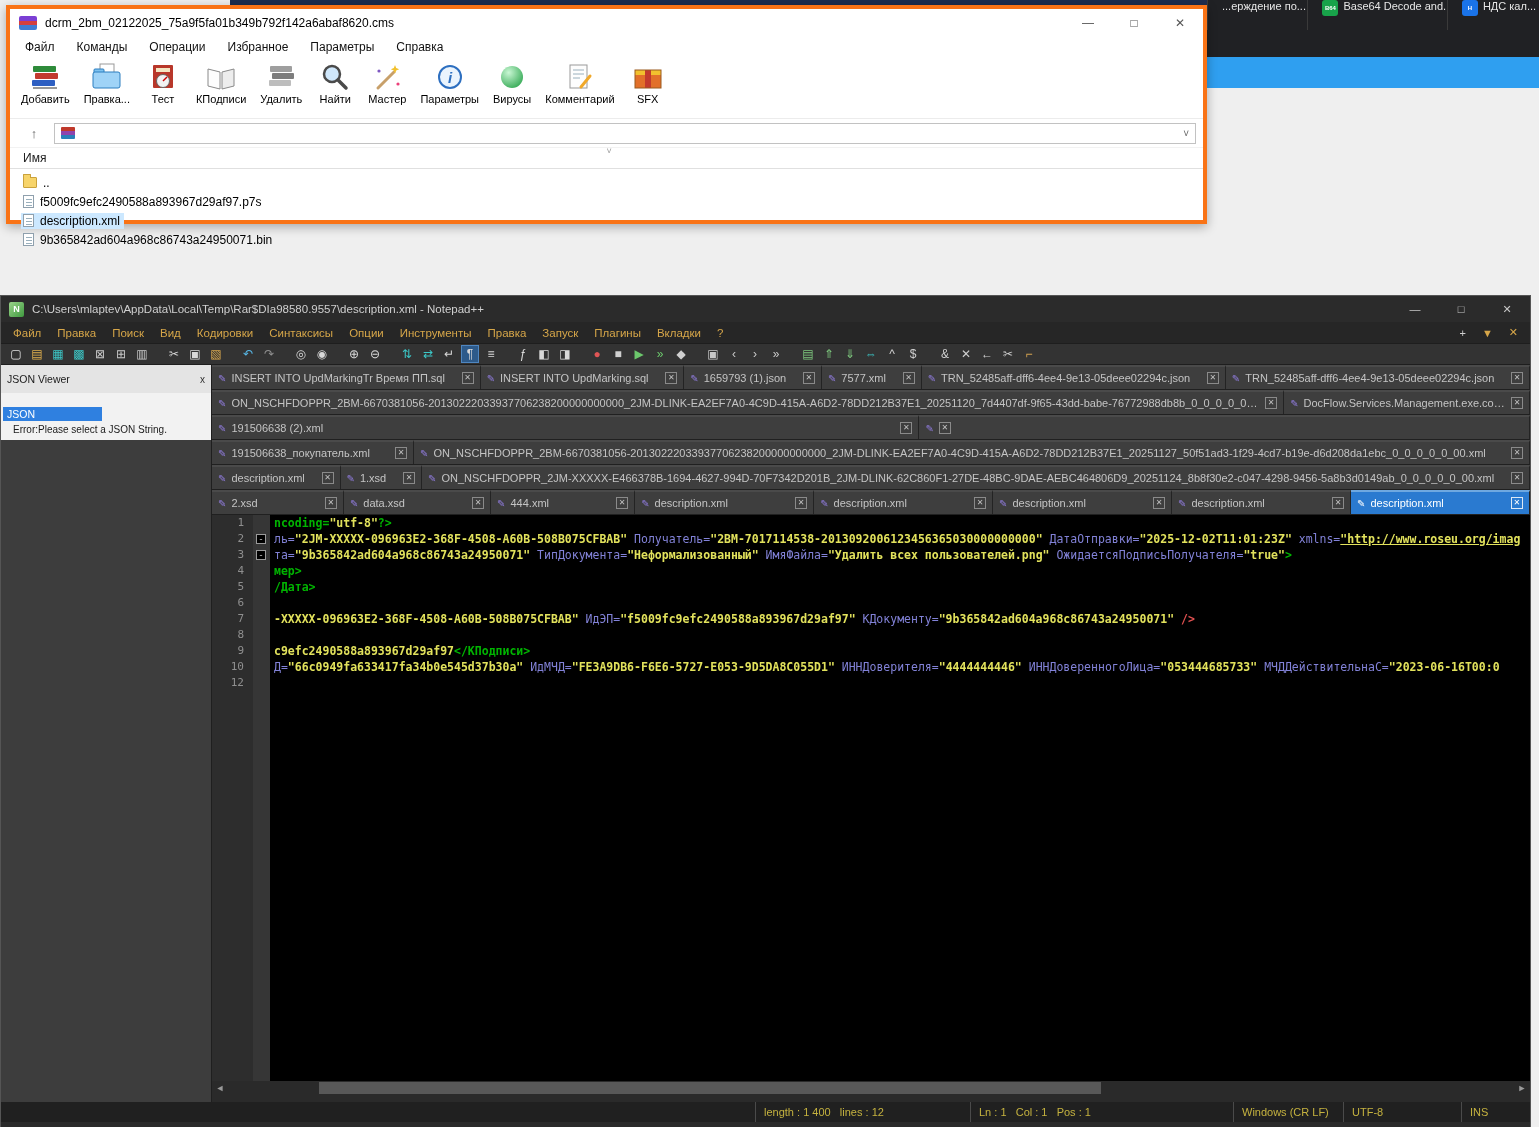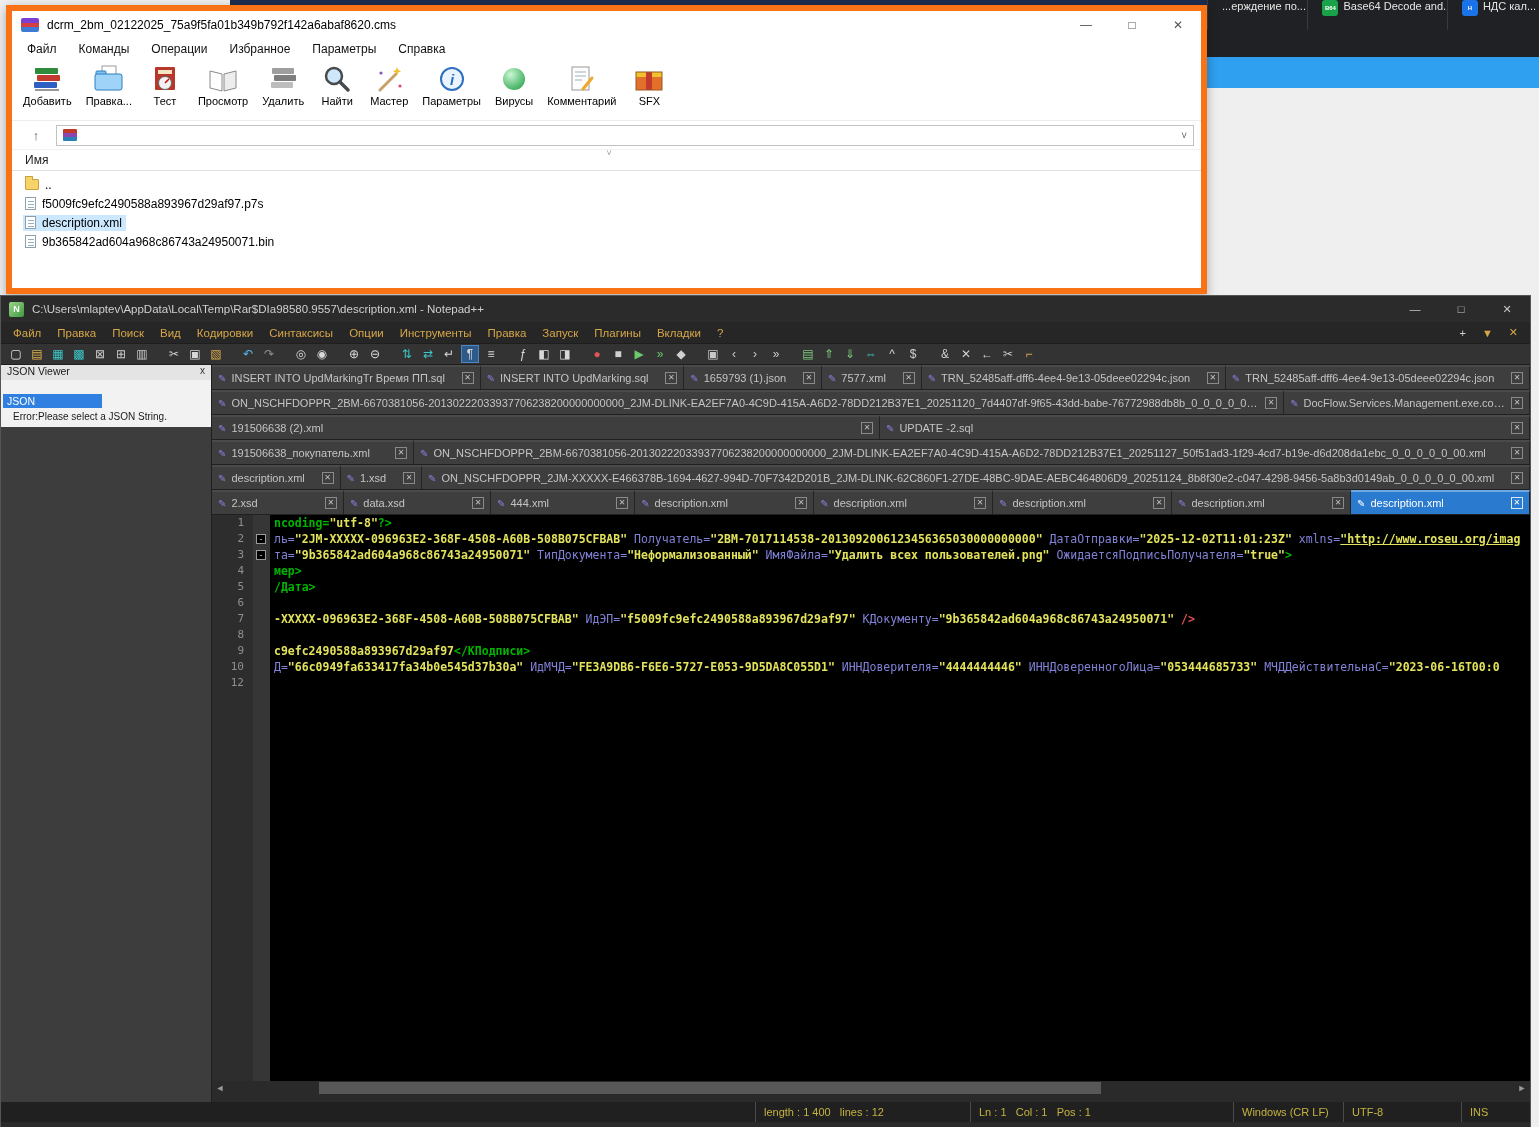--- a/index.html
+++ b/index.html
@@ -9,21 +9,21 @@
 
   
   #top-strip{position:absolute;left:230px;top:0;width:977px;height:6px;background:#1d2c4e}
   #browser{position:absolute;left:1207px;top:0;width:332px;height:88px;background:#202124;overflow:hidden}
   .btabs{display:flex;align-items:center;height:30px;color:#e6e6e6;font-size:11px}
   .btab{display:flex;align-items:flex-start;gap:5px;padding:0 14px;height:30px;border-left:1px solid #3a3a3a;white-space:nowrap;overflow:hidden}
   .btab-ic{width:16px;height:16px;border-radius:3px;color:#fff;font-size:6px;font-weight:bold;display:flex;align-items:center;justify-content:center;flex:none}
   .bband{position:absolute;left:0;top:57px;width:332px;height:31px;background:#2f9ff0}
 
   
-  #winrar{position:absolute;left:6px;top:5px;width:1201px;height:289px;background:#fff;border:6px solid #f97316;box-shadow:0 3px 10px rgba(0,0,0,.3)}
+  #winrar{position:absolute;left:6px;top:5px;width:1201px;height:219px;background:#fff;border:4px solid #f97316;box-shadow:0 3px 10px rgba(0,0,0,.3)}
   .wr-title{display:flex;align-items:center;height:27px;padding-left:9px;font-size:12px;color:#000;background:#fff}
   .wr-appicon{width:18px;height:14px;margin-right:8px;border-radius:2px;background:linear-gradient(#7b3fd4 33%,#d43f3f 33% 66%,#3f7bd4 66%);flex:none}
   .wr-title-text{white-space:nowrap;overflow:hidden}
   .wr-ctrls{margin-left:auto;display:flex}
   .wr-ctrl{width:46px;height:27px;display:flex;align-items:center;justify-content:center;color:#555;font-size:12px}
   .wr-menu{display:flex;height:21px;align-items:center;font-size:12px;color:#111;padding-left:4px}
   .wr-menu-item{padding:0 11px}
   .wr-toolbar{display:flex;align-items:flex-start;padding:3px 4px 0;height:62px;border-bottom:1px solid #ececec}
   .wr-tool{display:flex;flex-direction:column;align-items:center;gap:1px;padding:2px 7px;font-size:11px;color:#000;min-width:52px}
   .wr-ticon svg{width:32px;height:30px;display:block}
@@ -56,21 +56,21 @@
   .np-menu-item{padding:0 8px}
   .np-menu-right{margin-left:auto;display:flex;gap:16px;padding-right:12px;font-size:11px;align-items:center}
   .np-toolbar{display:flex;align-items:center;height:22px;background:#333;padding-left:7px;gap:5px;border-top:1px solid #1e1e1e;border-bottom:1px solid #1e1e1e;overflow:hidden}
   .np-ticon{width:16px;height:16px;display:flex;align-items:center;justify-content:center;font-size:12px;line-height:1;flex:none}
   .np-ticon.active{background:#2d5a8a;outline:1px solid #4f86c0}
   .np-sep{width:6px;flex:none}
   .np-body{display:flex;height:737px}
 
   
   .jv{width:211px;flex:none;background:#3d3d3d;border-right:1px solid #1f1f1f;display:flex;flex-direction:column}
-  .jv-head{height:15px;background:#e4e4e4;color:#1a1a1a;font-size:10.5px;display:flex;padding:0 6px;flex:none}
+  .jv-head{height:28px;background:#e4e4e4;color:#1a1a1a;font-size:10.5px;display:flex;align-items:center;padding:0 6px;flex:none}
   .jv-head .x{margin-left:auto;color:#333;font-size:10px}
   .jv-white{background:#f2f2f2;padding:14px 0 5px;flex:none}
   .jv-node{width:99px;margin-left:2px;background:#2f80e0;color:#fff;font-size:10.5px;padding:0 4px;height:14px;line-height:14px}
   .jv-err{color:#1a1a1a;font-size:10px;padding:3px 0 0 12px}
   .jv-rest{flex:1}
 
   
   .np-right{flex:1;display:flex;flex-direction:column;min-width:0}
   .tabrow{display:flex;height:25px;background:#292929;border-bottom:1px solid #202020}
   .tab{flex:1 1 auto;display:flex;align-items:center;gap:5px;padding:0 6px;background:#3e3e3e;border-right:1px solid #232323;border-top:2px solid #4a4a4a;color:#c4c4c4;font-size:11px;min-width:0}
@@ -184,21 +184,21 @@
           </span>
           <span class="wr-tlabel">Тест</span>
         </div>
         <div class="wr-tool">
           <span class="wr-ticon">
             <svg viewBox="0 0 32 30">
               <path d="M3 7 L15 10 L15 27 L3 24 Z" fill="#fdfdfd" stroke="#8a8a8a"></path>
               <path d="M29 7 L17 10 L17 27 L29 24 Z" fill="#ededed" stroke="#8a8a8a"></path>
             </svg>
           </span>
-          <span class="wr-tlabel">Просмотр</span>
+          <span class="wr-tlabel">КПодписи</span>
         </div>
         <div class="wr-tool">
           <span class="wr-ticon">
             <svg viewBox="0 0 32 30">
               <rect x="5" y="4" width="22" height="6" rx="1" fill="#9e9e9e"></rect>
               <rect x="7" y="11" width="22" height="6" rx="1" fill="#7d7d7d"></rect>
               <rect x="4" y="18" width="22" height="6" rx="1" fill="#bdbdbd"></rect>
             </svg>
           </span>
           <span class="wr-tlabel">Удалить</span>
@@ -456,21 +456,20 @@
               </div>
             </div>
             <div class="tabrow">
               <div class="tab">
                 <span class="ic">✎</span>
                 <span class="lb">191506638 (2).xml</span>
                 <span class="x">✕</span>
               </div>
               <div class="tab">
                 <span class="ic">✎</span>
-                <span class="lb">UPDATE -2.sql</span>
                 <span class="x">✕</span>
               </div>
             </div>
             <div class="tabrow">
               <div class="tab">
                 <span class="ic">✎</span>
                 <span class="lb">191506638_покупатель.xml</span>
                 <span class="x">✕</span>
               </div>
               <div class="tab">

